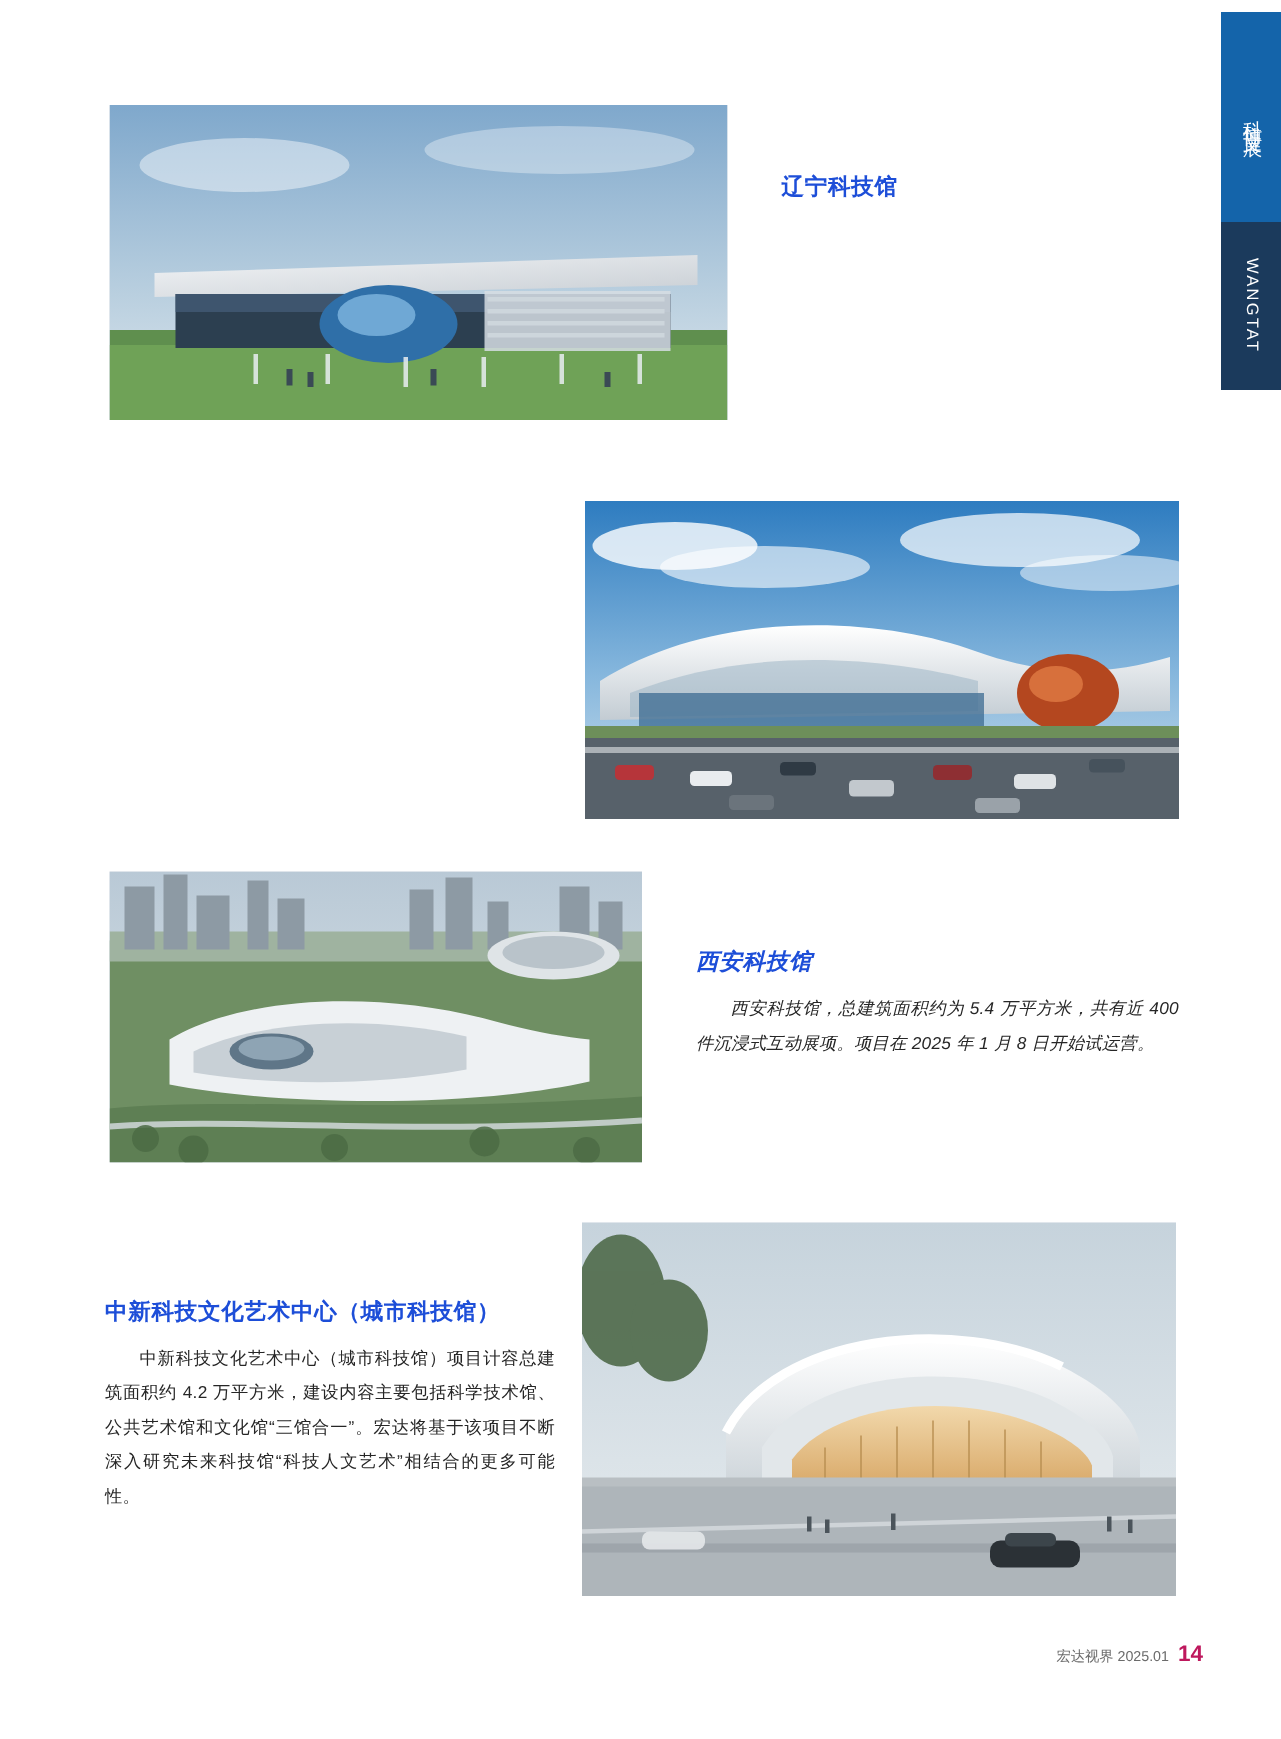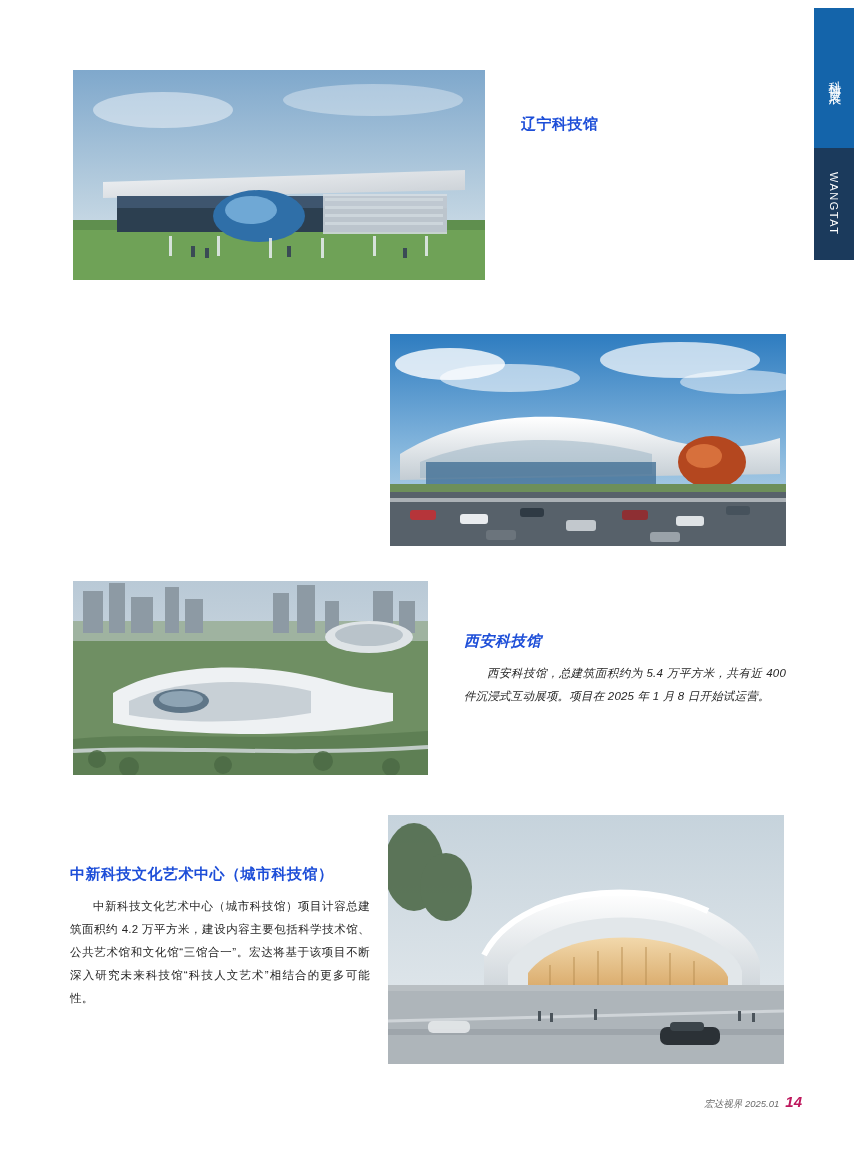--- a/index.html
+++ b/index.html
@@ -84,21 +84,20 @@
   
   .footer {
     position: absolute;
     right: 52px;
     bottom: 48px;
     display: flex;
     align-items: baseline;
     gap: 6px;
     color: #6b6b6b;
     font-size: 9.5px;
-    font-style: italic;
   }
   .footer .pageno {
     color: #be185d;
     font-size: 15px;
     font-weight: bold;
   }
 </style>
 </head>
 <body>
 

